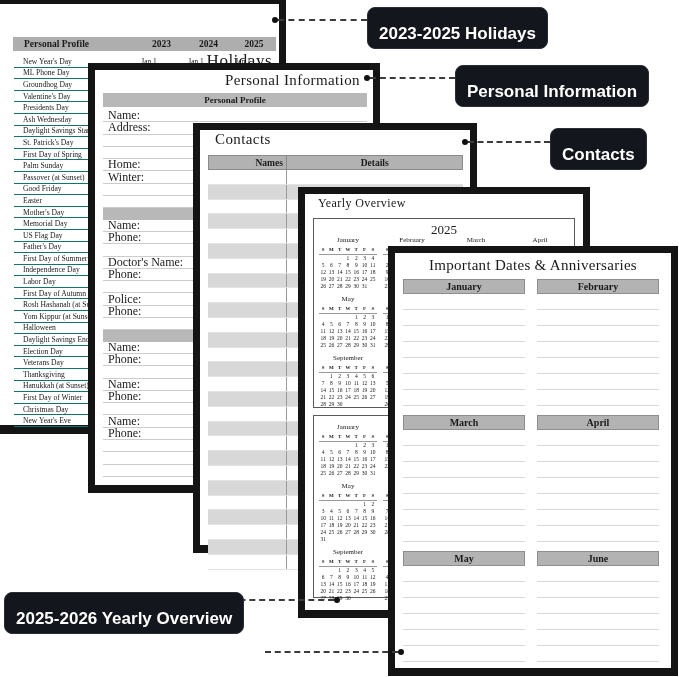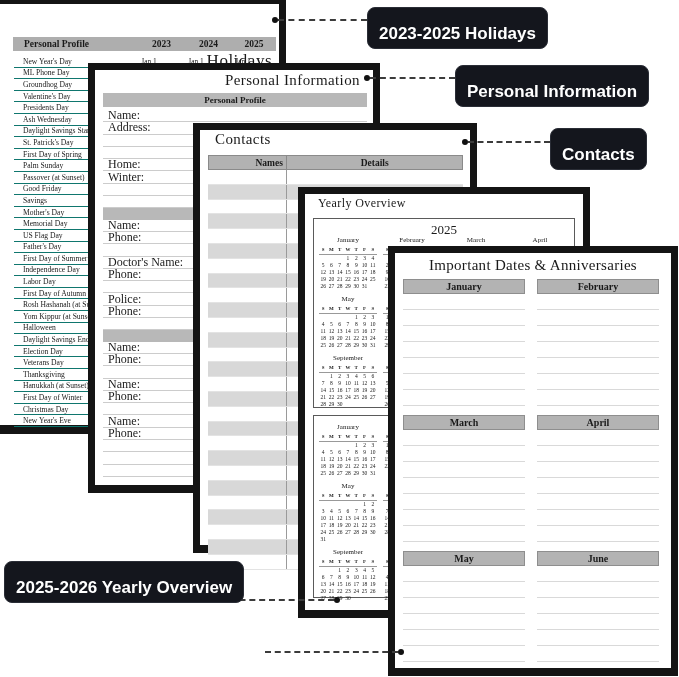--- a/index.html
+++ b/index.html
@@ -66,21 +66,21 @@
   .mo-lines{height:116px;background:repeating-linear-gradient(to bottom,
             transparent 0px,transparent 15px,#d9d9d9 15px,#d9d9d9 16px);}
   .mo-lines.short{height:103px;}
   
   .tag{position:absolute;z-index:9;background:#14161d;color:#fff;border:1px solid #2a2d36;
        border-radius:8px;padding:16px 11px 4px 11px;
        font-family:"Liberation Sans",sans-serif;font-weight:bold;font-size:17px;white-space:nowrap;}
   .tag1{left:367px;top:7px;}
   .tag2{left:455px;top:65px;}
   .tag3{left:550px;top:128px;}
-  .tag4{left:4px;top:561px;}
+  .tag4{left:4px;top:592px;}
   .tag5{left:140px;top:634px;}
   .lead{position:absolute;z-index:8;height:0;border-top:2px dashed #3b3b3b;}
   .lead1{left:278px;top:19px;width:89px;}
   .lead2{left:370px;top:77px;width:85px;}
   .lead3{left:468px;top:141px;width:82px;}
   .lead4{left:210px;top:599px;width:124px;}
   .lead5{left:265px;top:651px;width:133px;}
   .ldot{position:absolute;z-index:8;width:6px;height:6px;background:#111;border-radius:50%;}
   .dot1{left:272px;top:17px;}
   .dot2{left:364px;top:75px;}
@@ -135,21 +135,21 @@
         <div class="hrow">
           <span class="hlabel">Palm Sunday</span>
         </div>
         <div class="hrow">
           <span class="hlabel">Passover (at Sunset)</span>
         </div>
         <div class="hrow">
           <span class="hlabel">Good Friday</span>
         </div>
         <div class="hrow">
-          <span class="hlabel">Savings</span>
+          <span class="hlabel">Easter</span>
         </div>
         <div class="hrow">
           <span class="hlabel">Mother's Day</span>
         </div>
         <div class="hrow">
           <span class="hlabel">Memorial Day</span>
         </div>
         <div class="hrow">
           <span class="hlabel">US Flag Day</span>
         </div>

